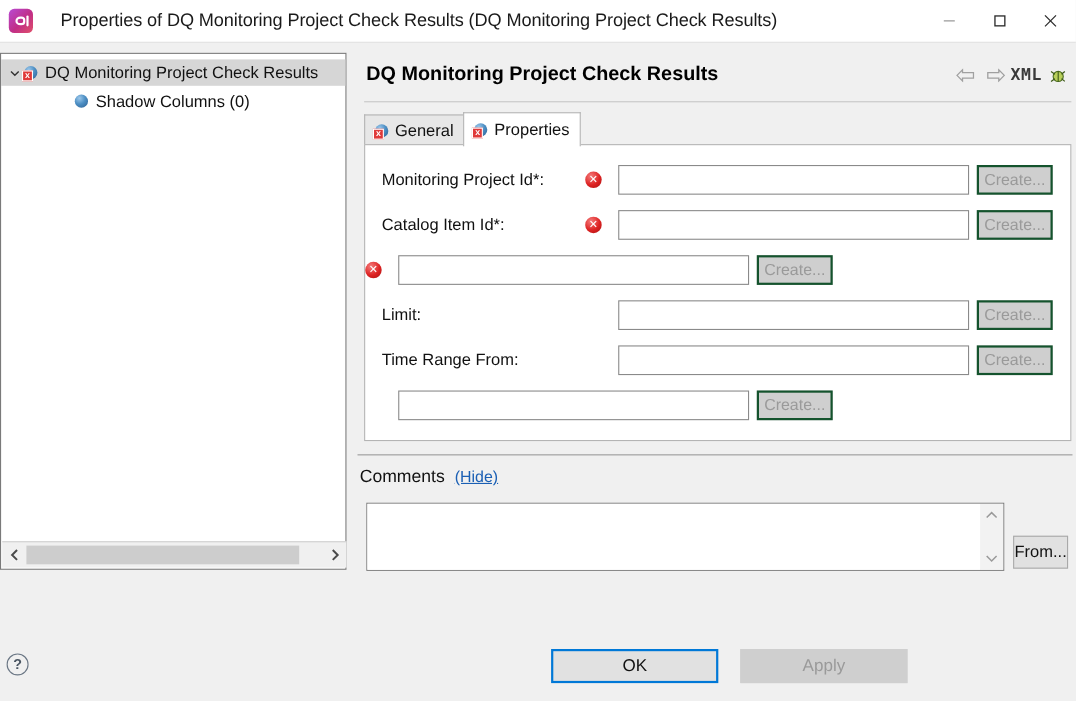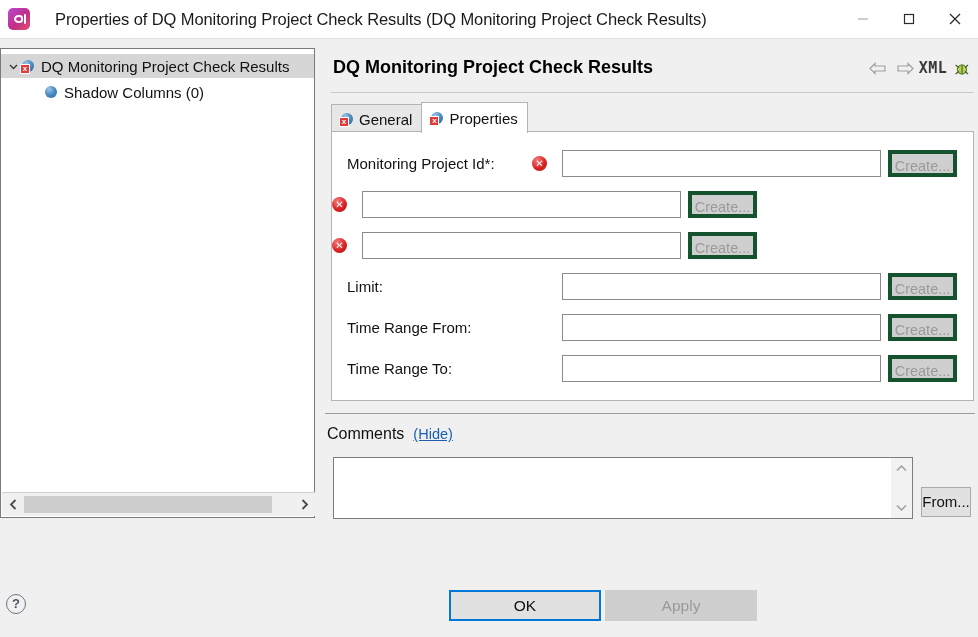--- a/index.html
+++ b/index.html
@@ -92,21 +92,21 @@
     align-items: center;
     height: 24px;
     white-space: nowrap;
   }
   .tree-row.row-root {
     background: #d6d6d6;
     margin-top: 5px;
     padding-left: 4px;
   }
   .tree-row.row-child {
-    padding-left: 43px;
+    padding-left: 66px;
     margin-top: 2px;
   }
   .twisty {
     width: 16px; height: 16px;
     display: flex;
     align-items: center;
     justify-content: center;
     flex: none;
   }
   .sphere-icon {
@@ -285,21 +285,21 @@
     font-family: "Liberation Sans", sans-serif;
     font-size: 14px;
     padding: 0 4px;
     outline: none;
   }
   .create-btn {
     width: 69px;
     height: 27px;
     margin-left: 7px;
     background: #cfcfcf;
-    border: 4px solid #14532d;
+    border: 2px solid #14532d;
     box-sizing: border-box;
     color: #9a9a9a;
     font-size: 14.5px;
     font-family: "Liberation Sans", sans-serif;
     flex: none;
     text-align: center;
     line-height: 25px;
   }
 
   
@@ -380,23 +380,23 @@
     font-size: 13px;
     line-height: 18px;
     text-align: center;
     font-weight: bold;
     box-sizing: border-box;
   }
 
   
   .btn-bar {
     position: absolute;
-    left: 449px; top: 590px;
-    display: flex;
-    gap: 4px;
+    left: 501px; top: 590px;
+    display: flex;
+    gap: 20px;
   }
   .dlg-btn {
     width: 152px; height: 31px;
     background: #e1e1e1;
     border: 1px solid #adadad;
     box-sizing: border-box;
     font-size: 15.5px;
     color: #111;
     text-align: center;
     line-height: 29px;
@@ -527,20 +527,21 @@
   <div class="form-row" style="top:11px">
     <span class="field-label">Monitoring Project Id*:</span>
     <span class="err-slot">
       <span class="err-icon">✕</span>
     </span>
     <input class="text-input" type="text" value="" placeholder="" style="">
     <span class="create-btn">Create...</span>
   </div>
 
   <div class="form-row" style="top:52px">
+    <span class="field-label">Catalog Item Id*:</span>
     <span class="err-slot">
       <span class="err-icon">✕</span>
     </span>
     <input class="text-input" type="text" value="" placeholder="" style="">
     <span class="create-btn">Create...</span>
   </div>
 
   <div class="form-row" style="top:93px">
     <span class="err-slot">
       <span class="err-icon">✕</span>
@@ -557,21 +558,20 @@
   </div>
 
   <div class="form-row" style="top:175px">
     <span class="field-label">Time Range From:</span>
     <span class="err-slot"></span>
     <input class="text-input" type="text" value="" placeholder="" style="">
     <span class="create-btn">Create...</span>
   </div>
 
   <div class="form-row" style="top:216px">
-    <span class="field-label">Time Range To:</span>
     <span class="err-slot"></span>
     <input class="text-input" type="text" value="" placeholder="" style="">
     <span class="create-btn">Create...</span>
   </div>
 
 </div>
 
 <div class="section-rule"></div>
 
 <div class="comments-head">

